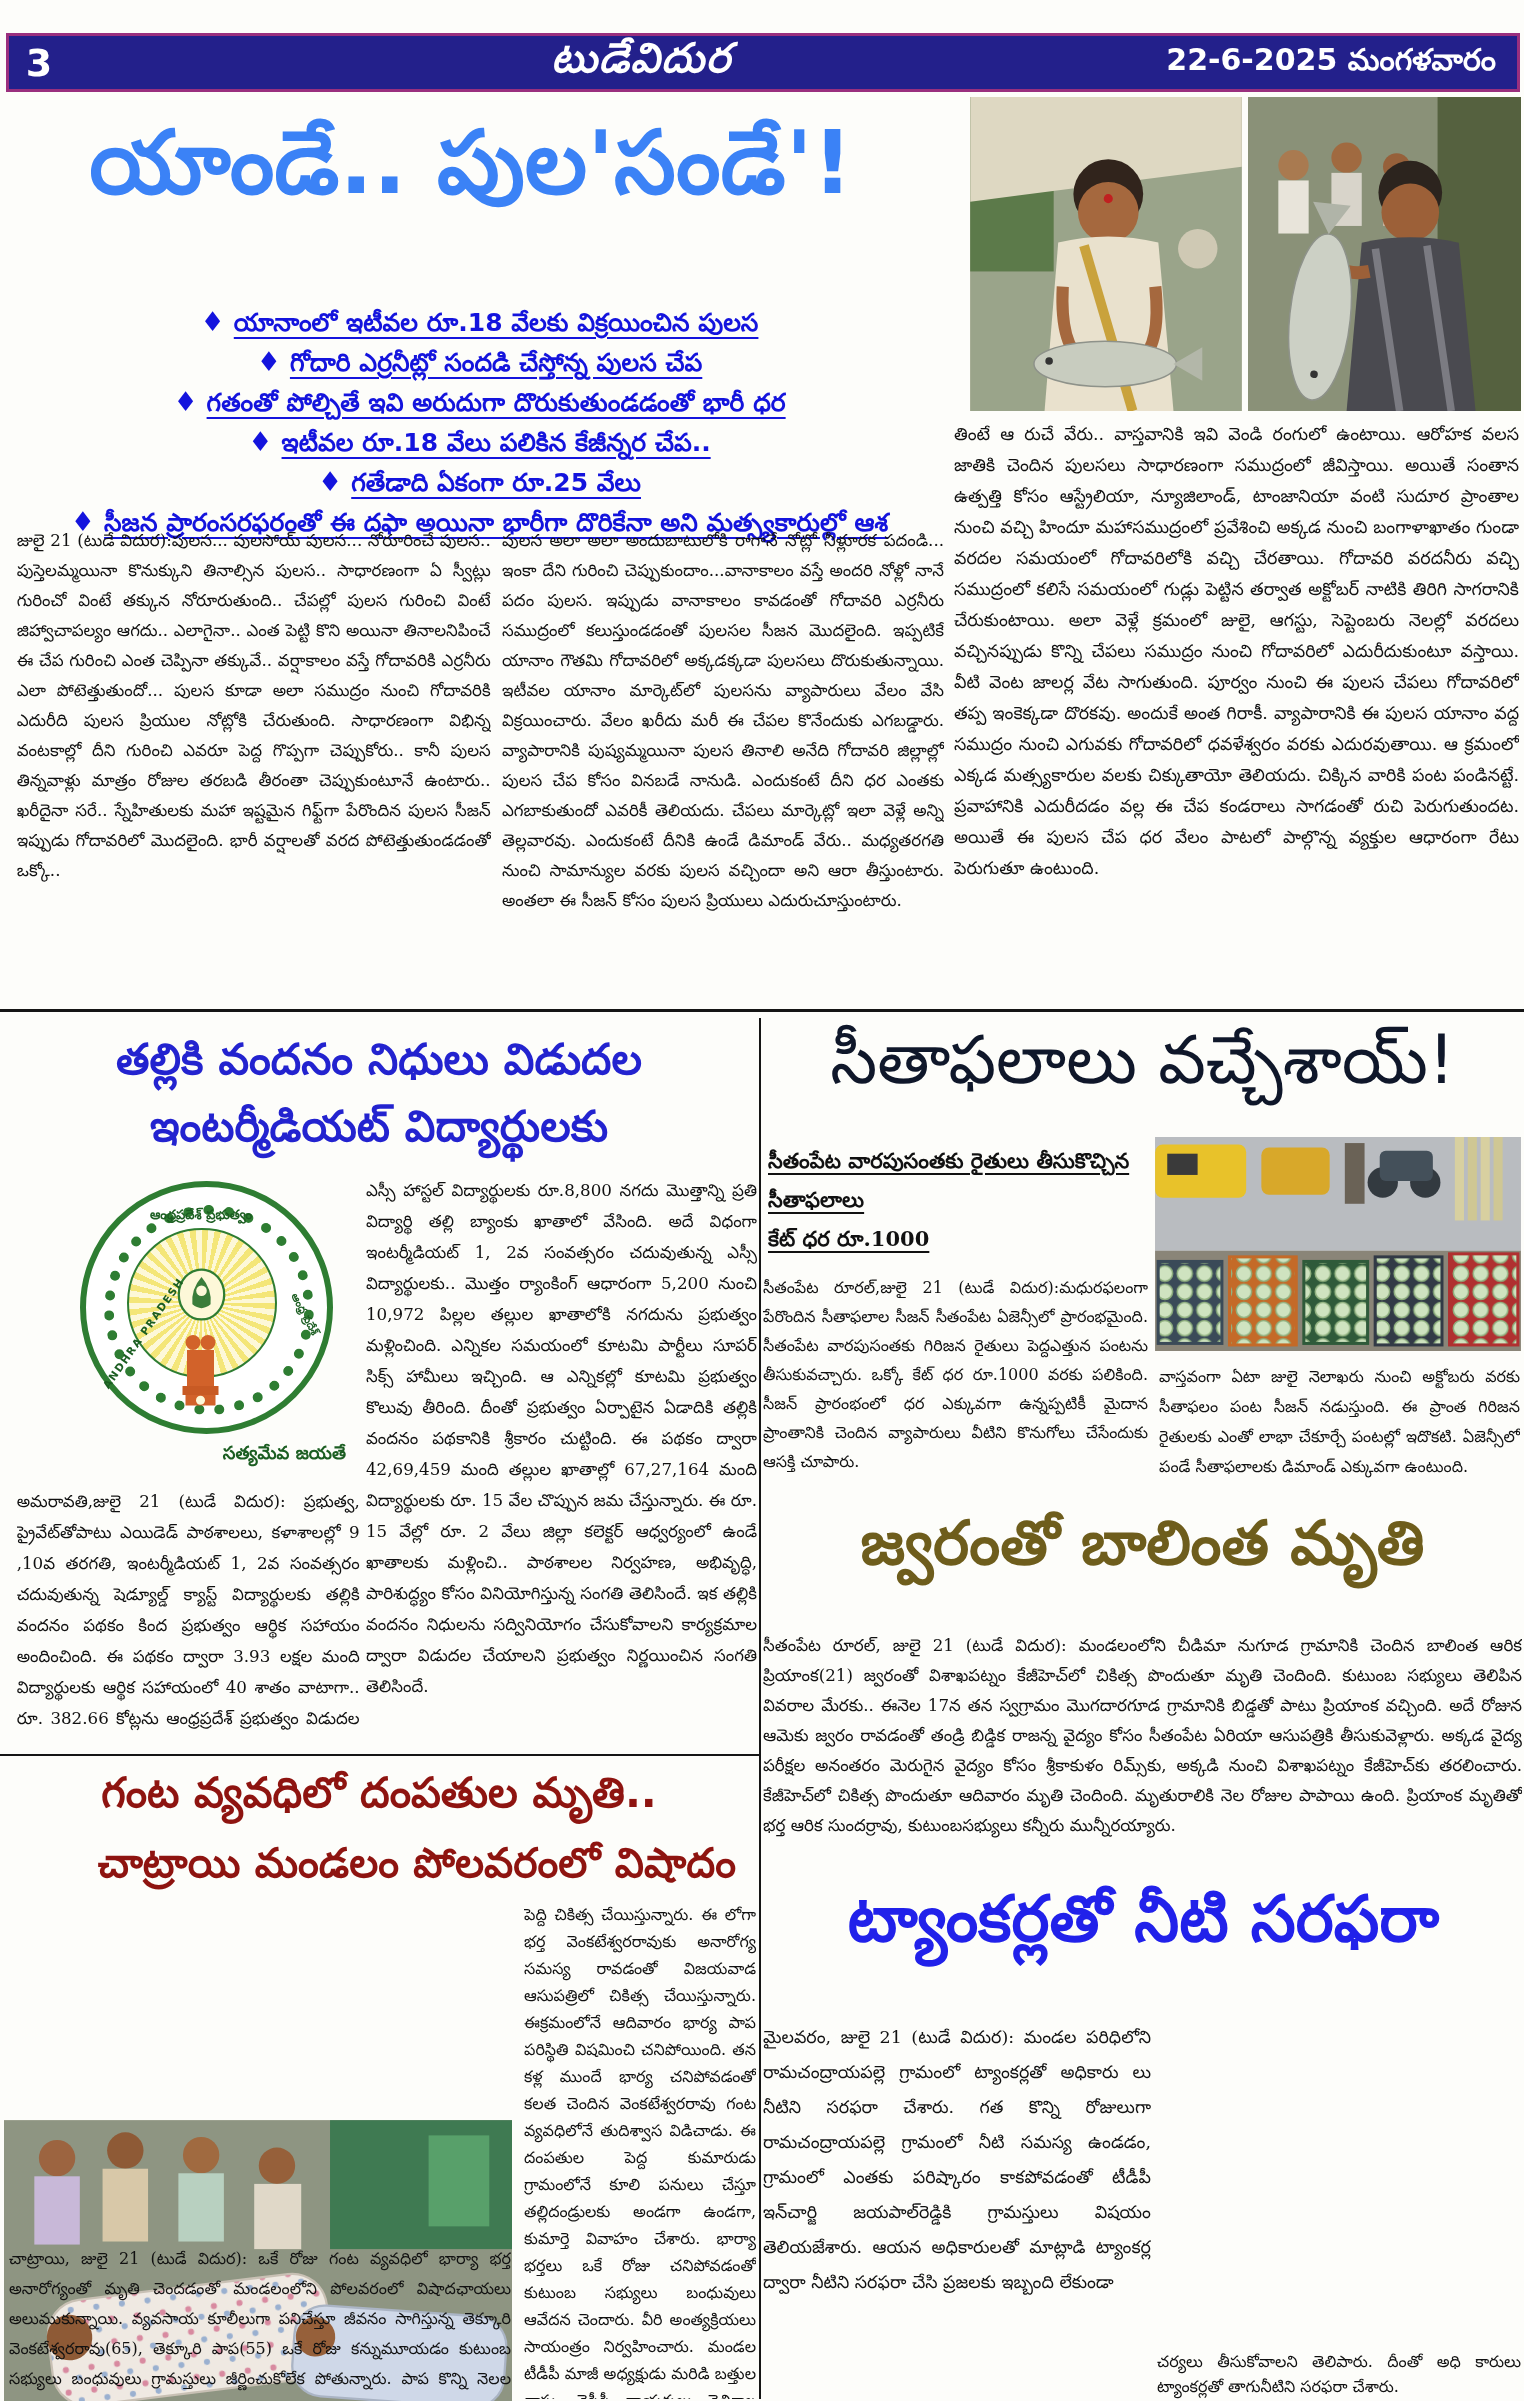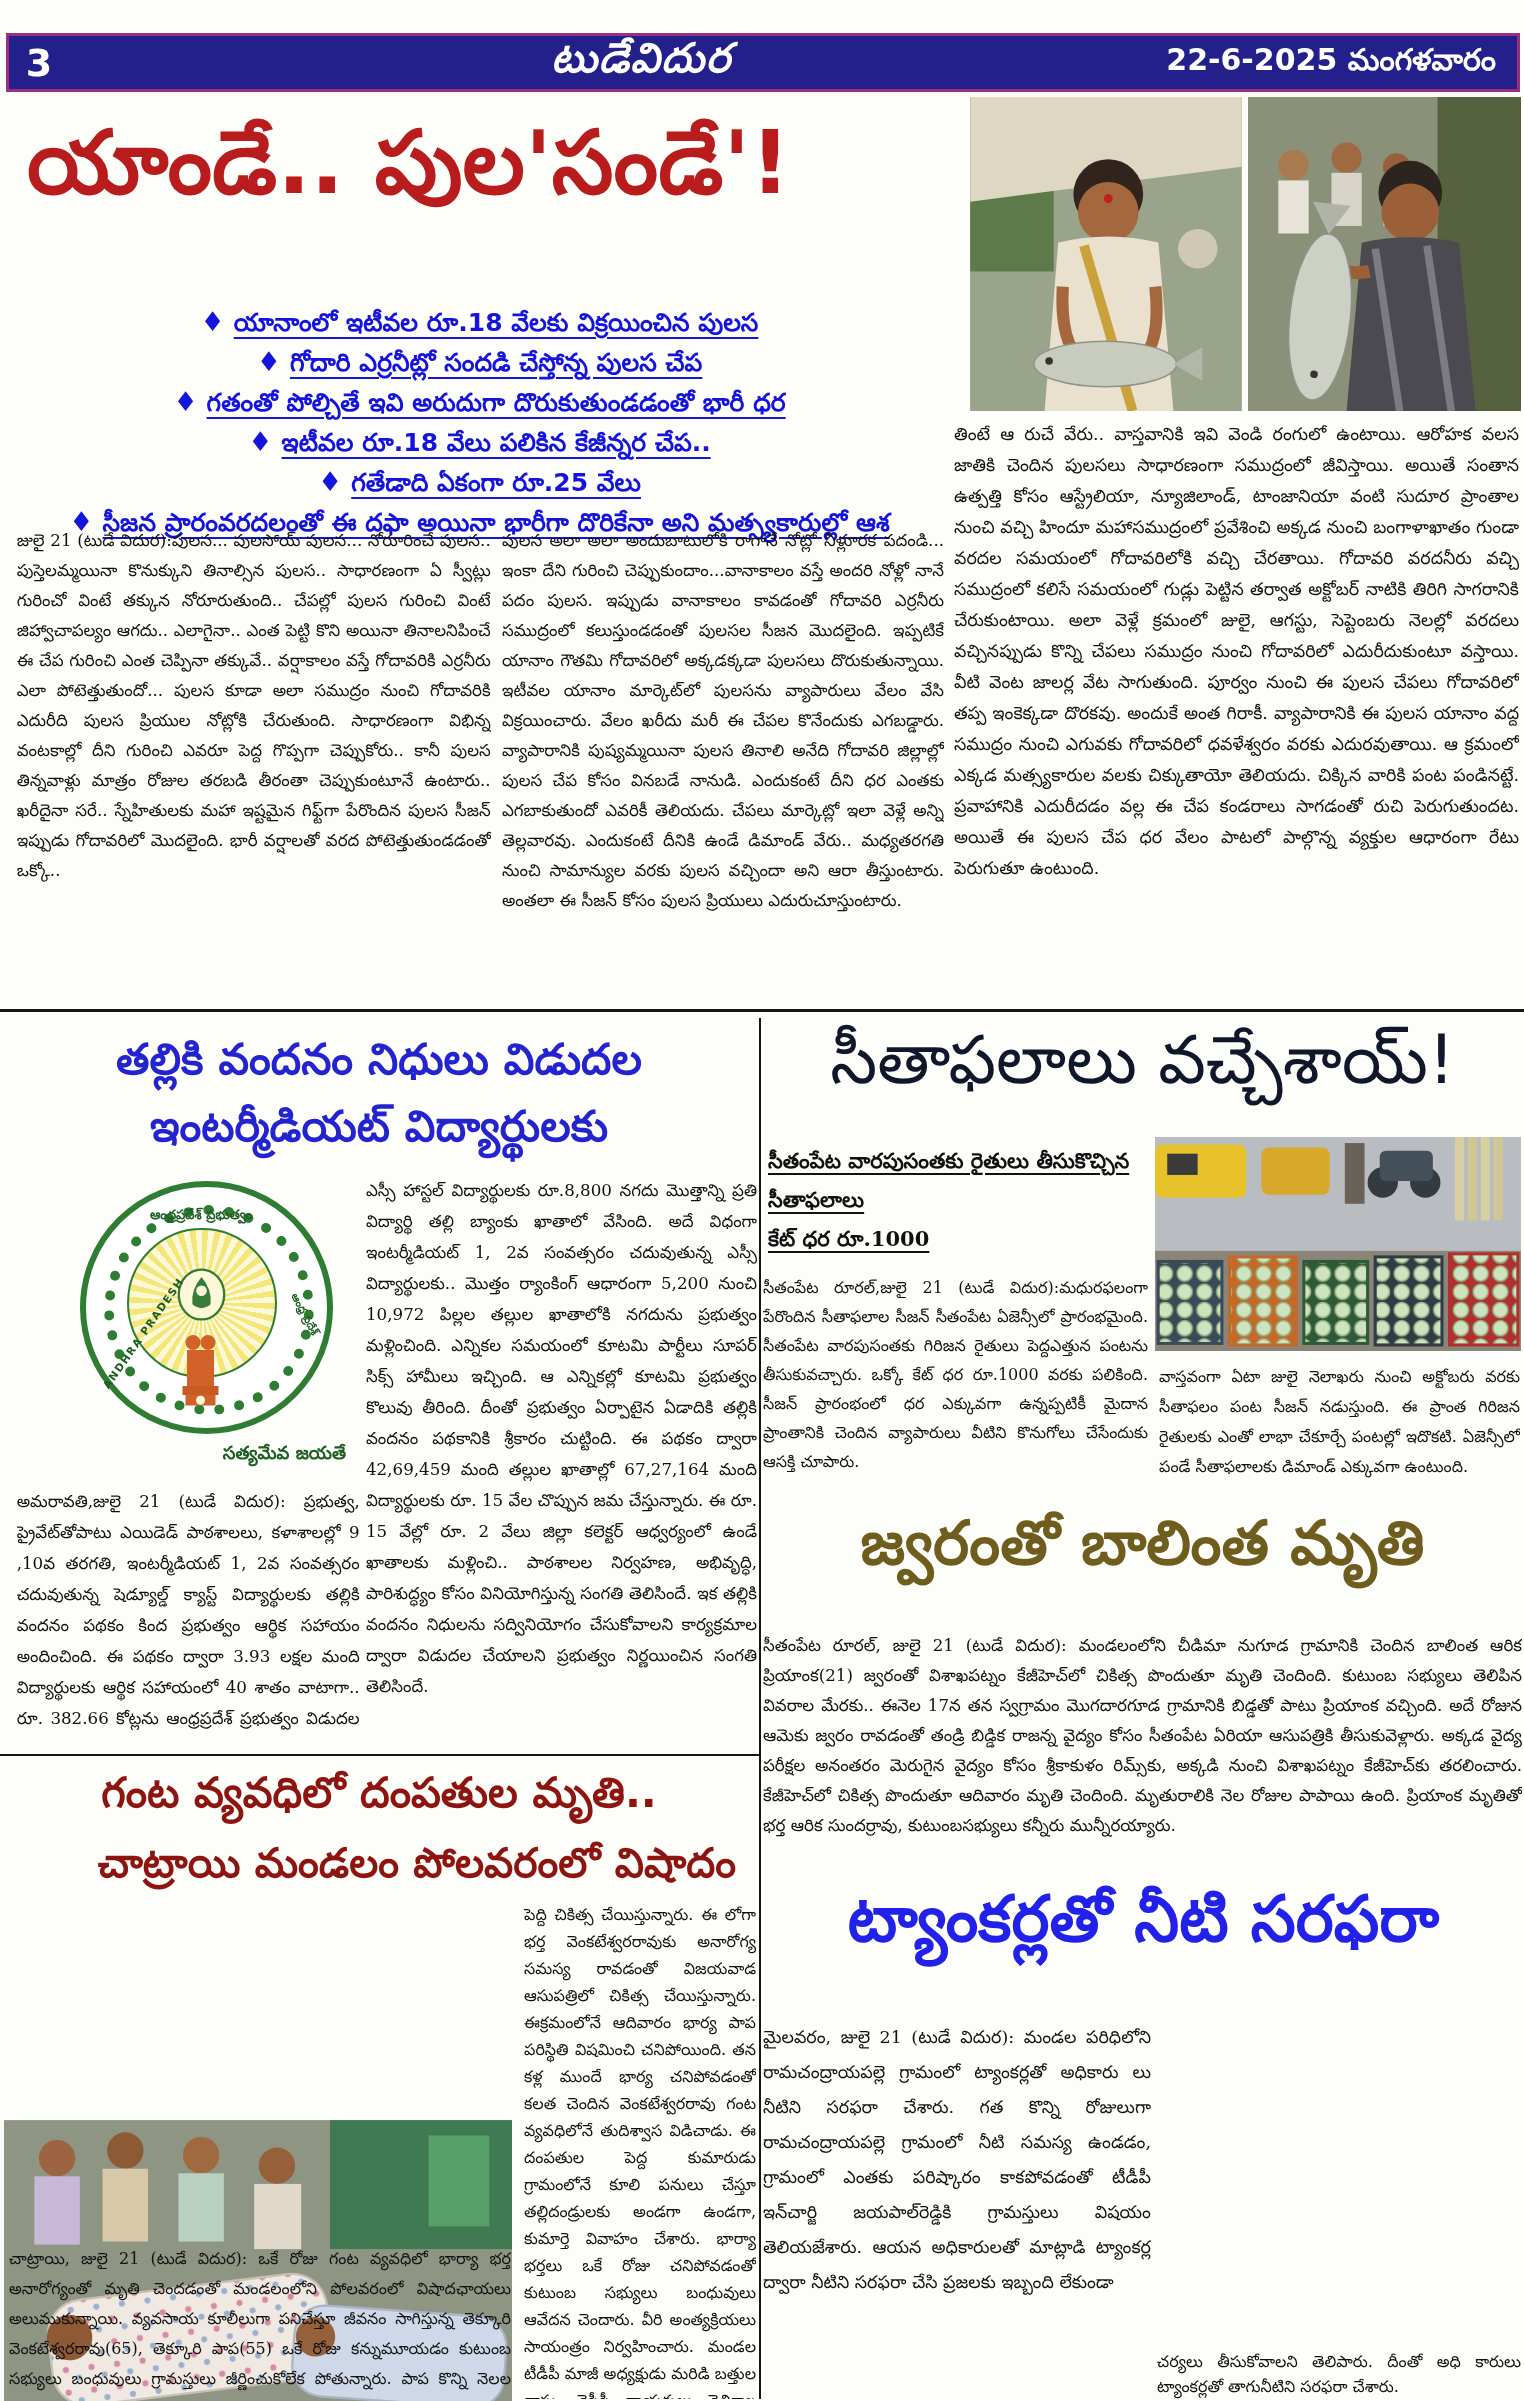--- a/index.html
+++ b/index.html
@@ -7,21 +7,21 @@
         font-family:"DejaVu Sans",sans-serif;}
   .abs{position:absolute;}
   
   #masthead-bar{left:6px;top:33px;width:1508px;height:53px;background:#23208b;
     border:3px solid #9a2f7e;display:flex;align-items:center;}
   #page-number{color:#fff;font-size:38px;font-weight:bold;margin-left:16.7px;width:91px;}
   #masthead{flex:1;text-align:center;color:#fff;font-size:41px;font-weight:bold;font-style:italic;
     letter-spacing:1.5px;}
   #edition-date{color:#fff;font-size:30px;font-weight:bold;margin-right:21px;}
   
-  #lead-headline{left:27px;top:115px;width:922px;color:#b91c1c;
+  #lead-headline{left:10px;top:115px;width:922px;text-align:center;color:#3b82f6;
     font-size:88px;font-weight:bold;line-height:1.1;}
   #lead-bullets{left:6px;top:302px;width:947px;text-align:center;}
   .bullet-line{color:#1414dd;font-weight:bold;font-size:25px;line-height:1.48;
     text-decoration:underline;text-decoration-thickness:2.3px;text-underline-offset:6px;}
   .diamond{font-size:27px;text-decoration:none;display:inline-block;margin-right:9px;}
   .bodycol{font-family:"DejaVu Serif",serif;font-size:16.7px;text-align:justify;color:#111;
     overflow:hidden;}
   #lead-col1{left:16.7px;top:525px;width:474px;height:480px;line-height:30px;}
   #lead-col2{left:502px;top:525px;width:442px;height:480px;line-height:30px;}
   #lead-col3{left:954px;top:419px;width:565px;height:588px;line-height:31px;font-size:17.5px;}
@@ -94,21 +94,21 @@
   </div>
 
   <div class="abs" id="lead-headline">యాండే.. పుల'సండే'!</div>
 
   <div class="abs" id="lead-bullets">
     <div class="bullet-line"><span class="diamond">♦</span><span>యానాంలో ఇటీవల రూ.18 వేలకు విక్రయించిన పులస</span></div>
     <div class="bullet-line"><span class="diamond">♦</span><span>గోదారి ఎర్రనీట్లో సందడి చేస్తోన్న పులస చేప</span></div>
     <div class="bullet-line"><span class="diamond">♦</span><span>గతంతో పోల్చితే ఇవి అరుదుగా దొరుకుతుండడంతో భారీ ధర</span></div>
     <div class="bullet-line"><span class="diamond">♦</span><span>ఇటీవల రూ.18 వేలు పలికిన కేజీన్నర చేప..</span></div>
     <div class="bullet-line"><span class="diamond">♦</span><span>గతేడాది ఏకంగా రూ.25 వేలు</span></div>
-    <div class="bullet-line"><span class="diamond">♦</span><span>సీజన ప్రారంవరదలంతో ఈ దఫా అయినా భారీగా దొరికేనా అని మత్స్యకారుల్లో ఆశ</span></div>
+    <div class="bullet-line"><span class="diamond">♦</span><span>సీజన ప్రారంసరఫరంతో ఈ దఫా అయినా భారీగా దొరికేనా అని మత్స్యకారుల్లో ఆశ</span></div>
   </div>
 
   <div class="abs" id="lead-photos">
     <div class="photo" style="width:272px;height:314px;">
       <svg width="272" height="314" viewBox="0 0 358 414">
         <rect width="358" height="414" fill="#9aa48a"></rect>
         <rect width="110" height="230" fill="#5c7a4a"></rect>
         <polygon points="0,0 358,0 358,92 0,138" fill="#ded8c2"></polygon>
         <circle cx="300" cy="200" r="26" fill="#cfc9b4"></circle>
         <circle cx="182" cy="128" r="46" fill="#31241c"></circle>

